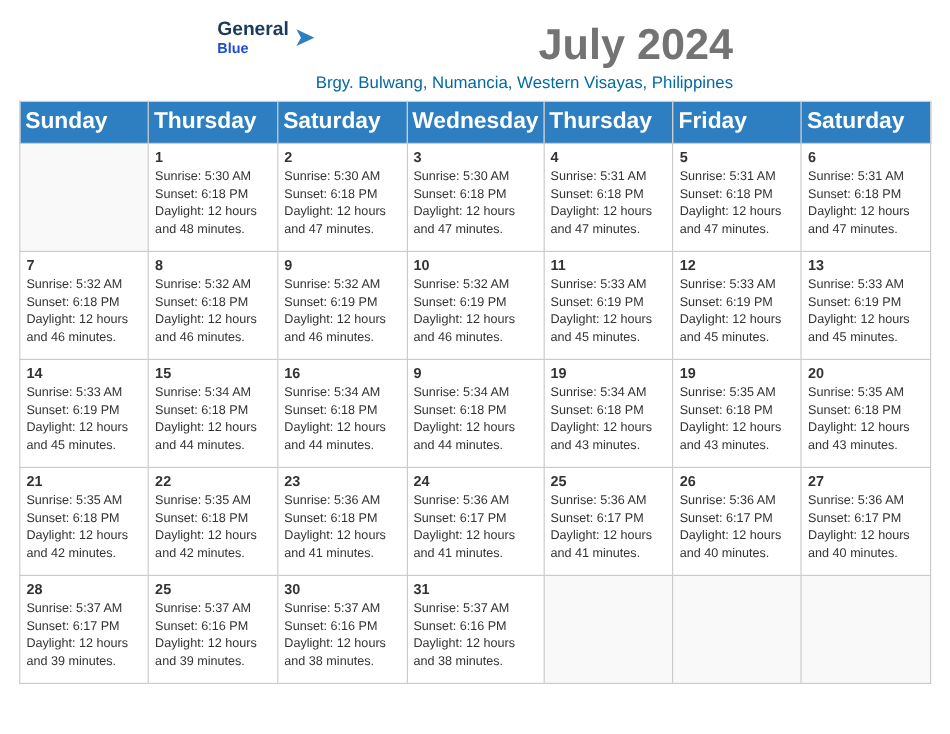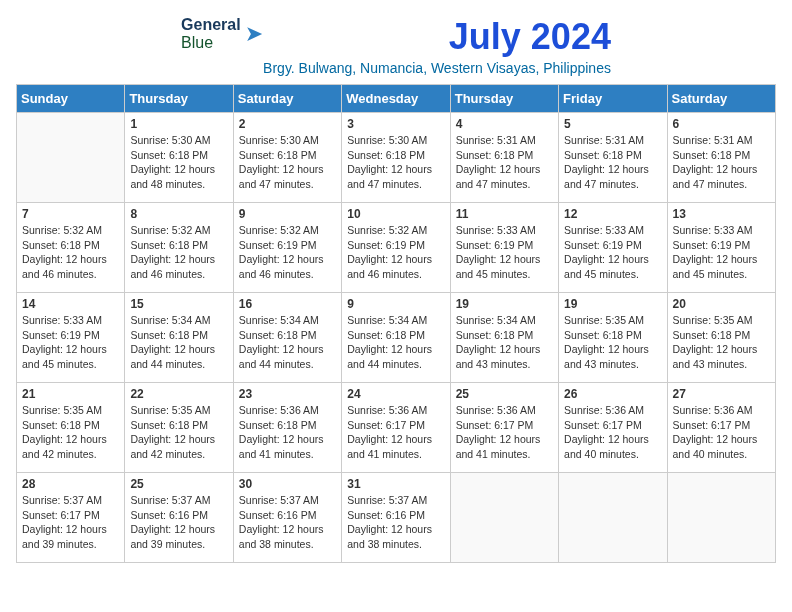--- a/index.html
+++ b/index.html
@@ -24,36 +24,36 @@
     .logo-row {
       display: flex;
       align-items: center;
     }
     .title-block {
       text-align: right;
     }
     .month-year {
       font-size: 36px;
       font-weight: bold;
-      color: #1d4ed8;
+      color: #737373;
     }
     .location {
       font-size: 14px;
       color: #0369a1;
       margin-top: 2px;
     }
     .calendar {
       width: 100%;
       border-collapse: collapse;
       margin-top: 8px;
     }
     .calendar th {
       background: #2e7fc2;
       color: #fff;
-      font-size: 13px;
+      font-size: 19px;
       font-weight: bold;
       padding: 6px 4px;
       text-align: left;
       border: 1px solid #ccc;
     }
     .calendar td {
       vertical-align: top;
       border: 1px solid #ccc;
       padding: 4px 5px;
       width: 108px;
@@ -82,21 +82,21 @@
 </head>
 <body>
 
 <div class="header">
   <div class="logo">
     <div class="logo-row">
       <div>
         <div style="font-size:16px;font-weight:bold;color:#1a3a5c;line-height:1.1;">
           <span style="color:#1a3a5c;">General</span>
         </div>
-        <div style="font-size:16px;font-weight:normal;color:#14532d;line-height:1.1;">
+        <div style="font-size:12px;font-weight:bold;color:#1d4ed8;line-height:1.1;">
           <span>Blue</span>
         </div>
       </div>
       <div style="margin-left:4px;color:#2e7fc2;font-size:22px;">➤</div>
     </div>
   </div>
   <div class="title-block">
     <div class="month-year">July 2024</div>
     <div class="location">Brgy. Bulwang, Numancia, Western Visayas, Philippines</div>
   </div>

